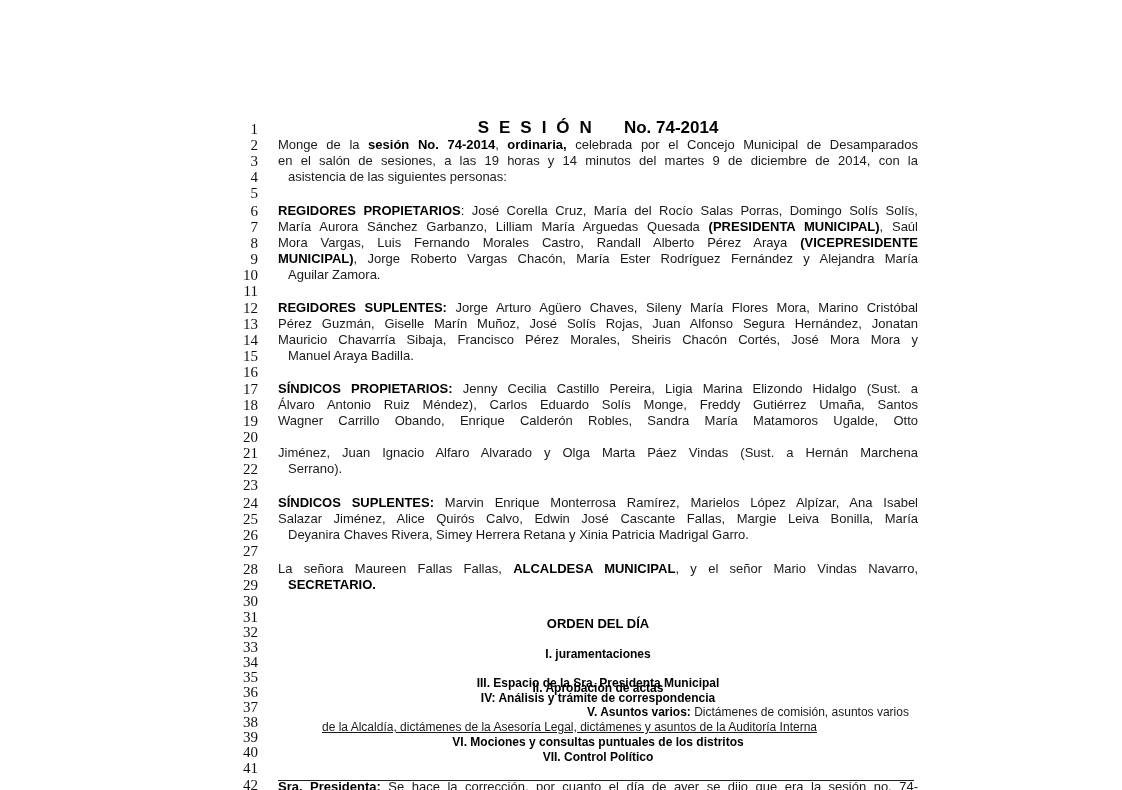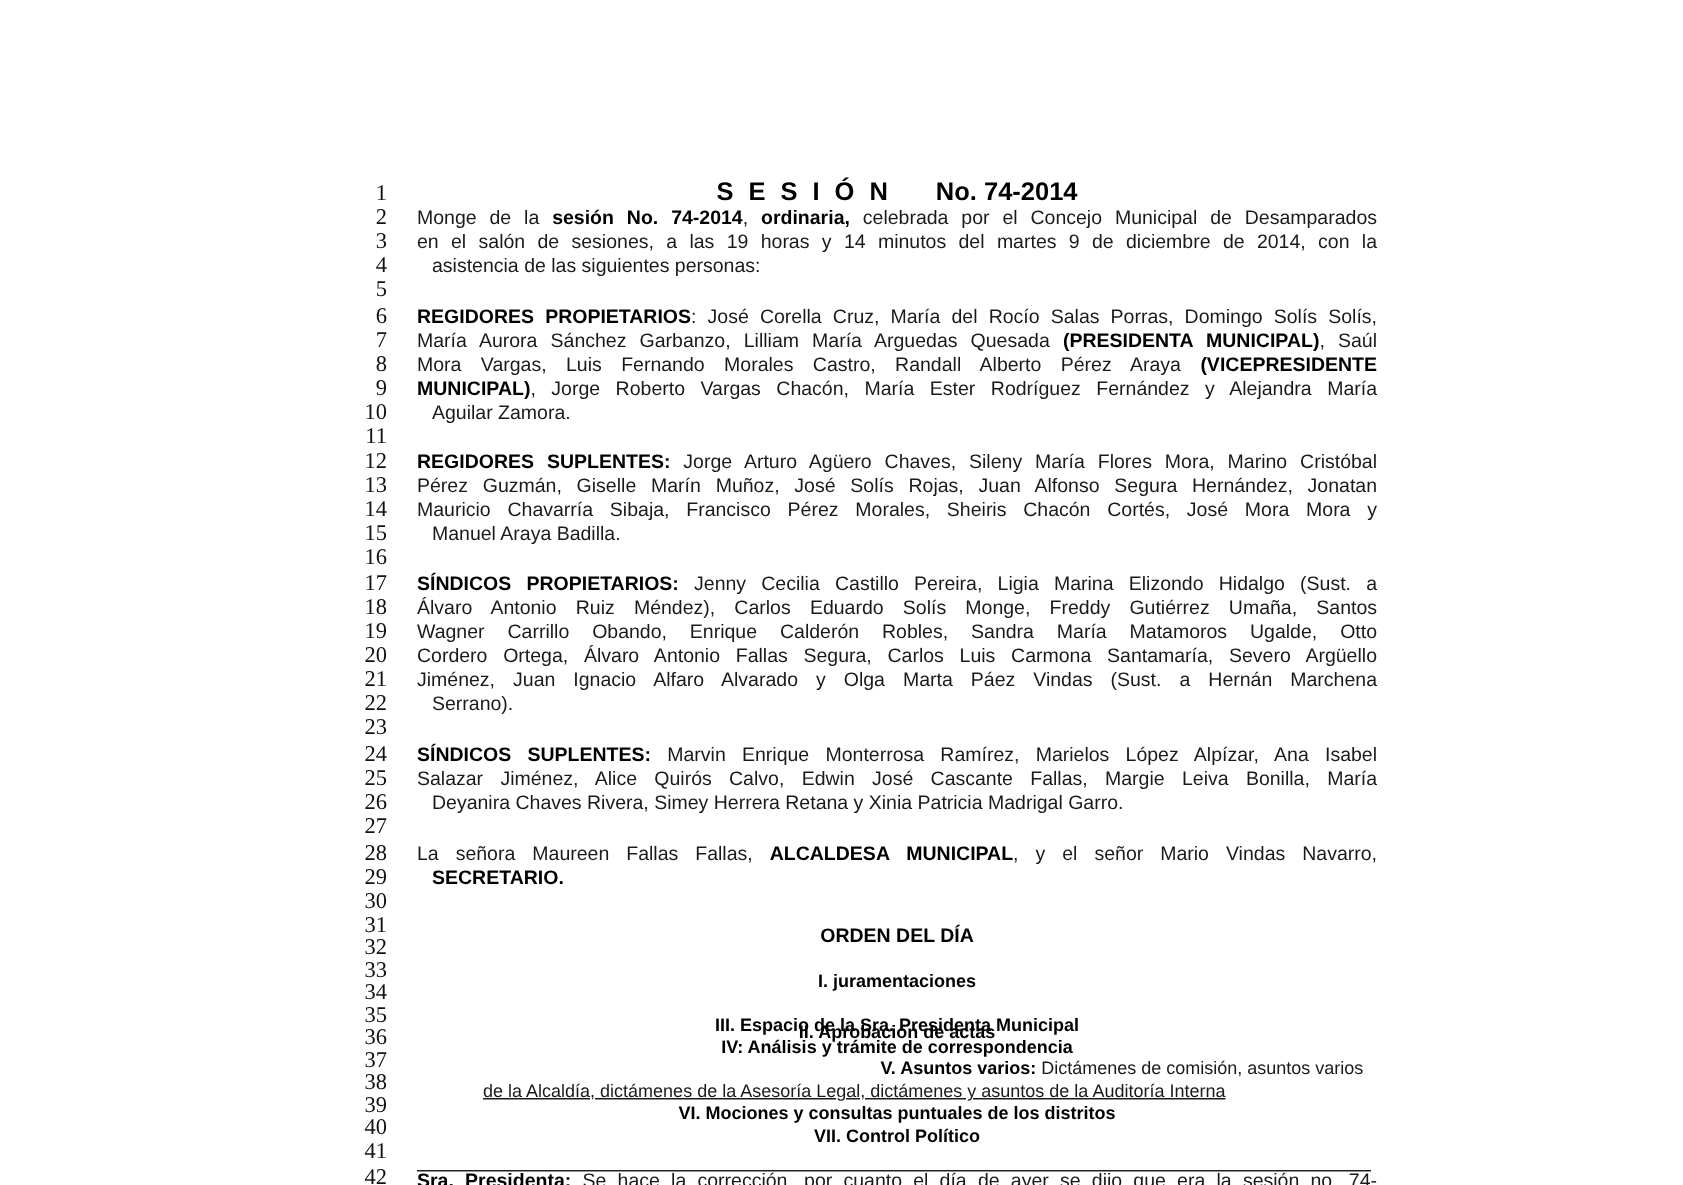--- a/index.html
+++ b/index.html
@@ -95,21 +95,20 @@
   <div class="line last" style="top:267px">Aguilar Zamora.</div>
 
   <div class="line" style="top:300px"><b>REGIDORES  SUPLENTES:</b><span> Jorge Arturo Agüero Chaves, Sileny María Flores Mora, Marino Cristóbal</span></div>
   <div class="line" style="top:316px">Pérez Guzmán, Giselle Marín Muñoz, José Solís Rojas, Juan Alfonso Segura Hernández, Jonatan</div>
   <div class="line" style="top:332px">Mauricio Chavarría Sibaja, Francisco Pérez Morales, Sheiris Chacón Cortés, José Mora Mora y</div>
   <div class="line last" style="top:348px">Manuel Araya Badilla.</div>
 
   <div class="line" style="top:381px"><b>SÍNDICOS  PROPIETARIOS:</b><span> Jenny Cecilia Castillo Pereira, Ligia Marina Elizondo Hidalgo (Sust. a</span></div>
   <div class="line" style="top:397px">Álvaro Antonio Ruiz Méndez), Carlos Eduardo Solís Monge, Freddy Gutiérrez Umaña, Santos</div>
   <div class="line" style="top:413px">Wagner Carrillo Obando, Enrique Calderón Robles, Sandra María Matamoros Ugalde, Otto</div>
-  <div class="line" style="top:429px">Cordero Ortega, Álvaro Antonio Fallas Segura, Carlos Luis Carmona Santamaría, Severo Argüello</div>
   <div class="line" style="top:445px">Jiménez, Juan Ignacio Alfaro Alvarado y Olga Marta Páez Vindas (Sust. a Hernán Marchena</div>
   <div class="line last" style="top:461px">Serrano).</div>
 
   <div class="line" style="top:495px"><b>SÍNDICOS  SUPLENTES:</b><span> Marvin Enrique Monterrosa Ramírez, Marielos López Alpízar, Ana Isabel</span></div>
   <div class="line" style="top:511px">Salazar Jiménez, Alice Quirós Calvo, Edwin José Cascante Fallas, Margie Leiva Bonilla, María</div>
   <div class="line last" style="top:527px">Deyanira Chaves Rivera, Simey Herrera Retana y Xinia Patricia Madrigal Garro.</div>
 
   <div class="line" style="top:561px"><span>La señora Maureen Fallas Fallas, </span><b>ALCALDESA MUNICIPAL</b><span>, y el señor Mario Vindas Navarro,</span></div>
   <div class="line last" style="top:577px"><b>SECRETARIO.</b></div>
 

